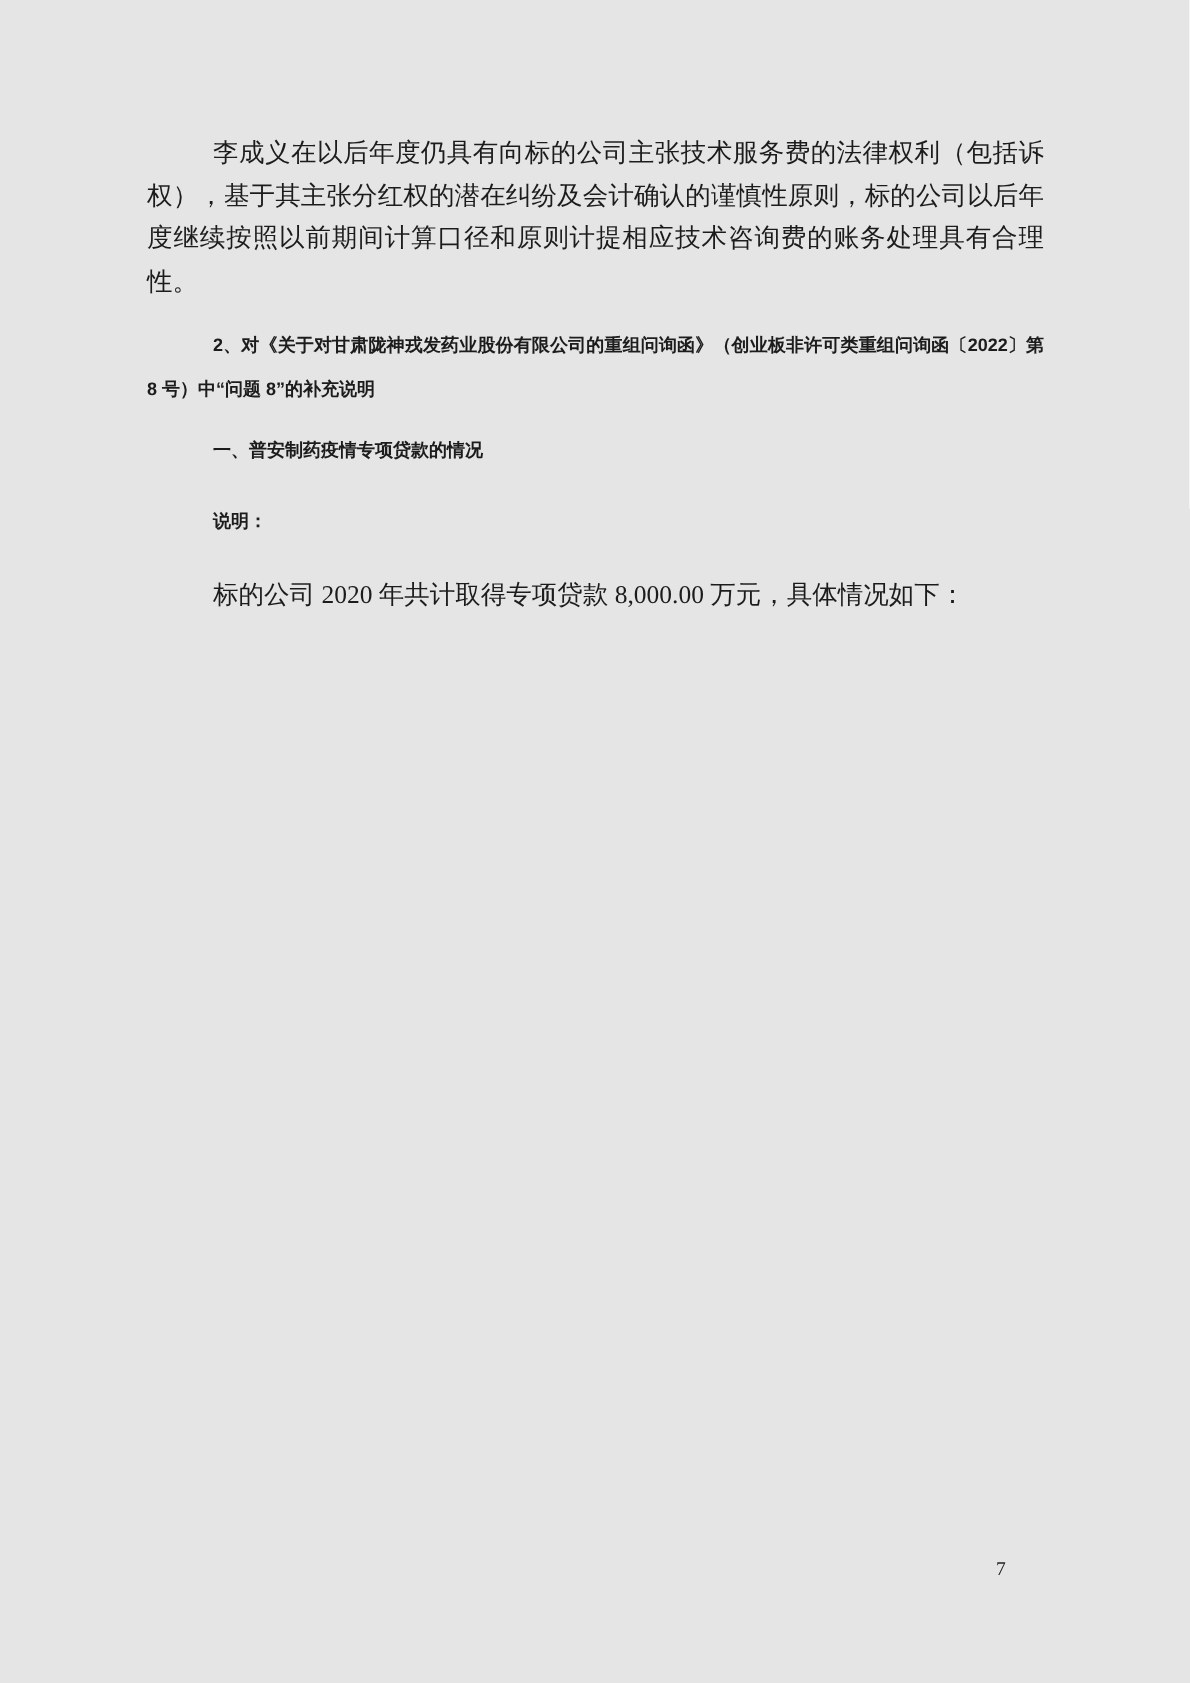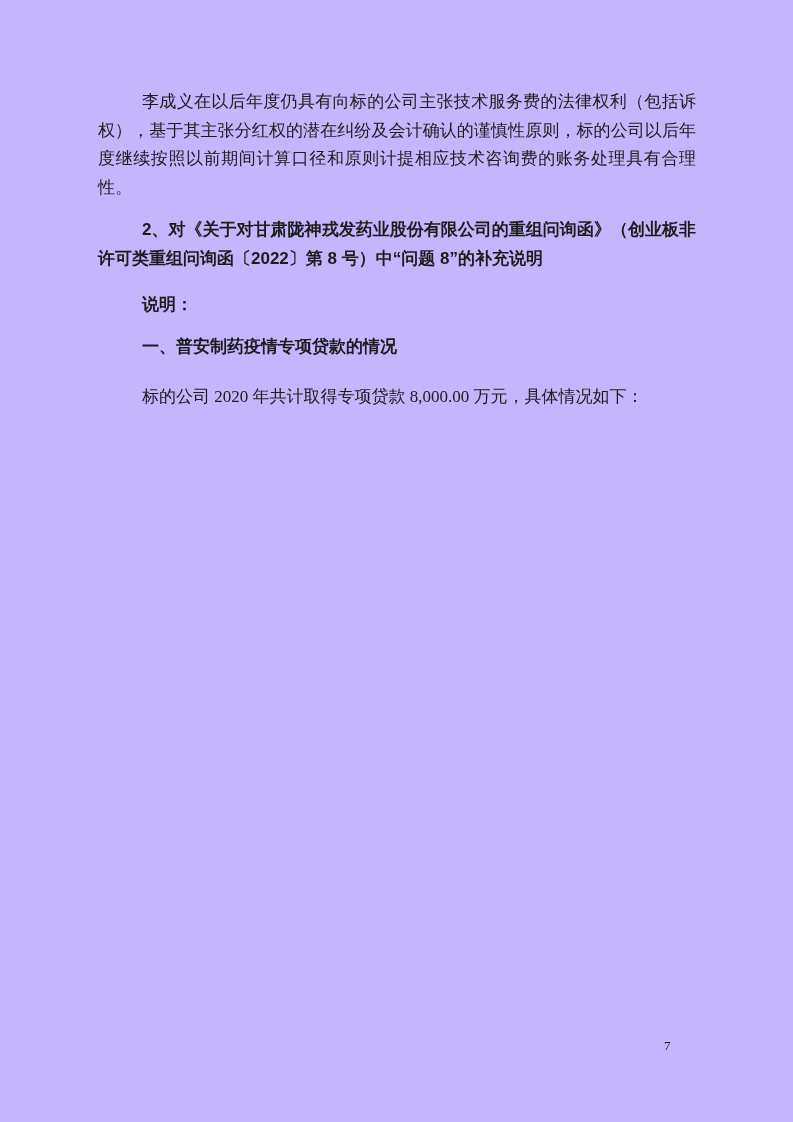--- a/index.html
+++ b/index.html
@@ -5,39 +5,39 @@
   html, body {
     margin: 0;
     padding: 0;
     background: #ffffff;
   }
   .page {
     position: relative;
     width: 793px;
     height: 1122px;
     margin: 0 auto;
-    background: #c4b5fd;
+    background: #e5e5e5;
     box-sizing: border-box;
     padding: 88px 97px 0 98px;
     overflow: hidden;
     color: #1c1c1c;
     font-family: "Liberation Serif", "DejaVu Serif", serif;
   }
   .para {
     margin: 0;
     font-size: 17px;
     line-height: 28.5px;
     text-align: justify;
     text-indent: 44px;
     font-weight: normal;
     word-break: break-all;
   }
   .hd {
     margin: 0;
-    font-size: 17px;
+    font-size: 12px;
     line-height: 28.5px;
     text-align: justify;
     text-indent: 44px;
     font-weight: bold;
     font-family: "Liberation Sans", "DejaVu Sans", sans-serif;
     word-break: break-all;
   }
   .mt28 { margin-top: 28px; }
   .mt22 { margin-top: 22px; }
   .mt18 { margin-top: 18px; }
@@ -58,23 +58,23 @@
 </head>
 <body>
 
 <div class="page">
 
   <p class="para">李成义在以后年度仍具有向标的公司主张技术服务费的法律权利（包括诉权），基于其主张分红权的潜在纠纷及会计确认的谨慎性原则，标的公司以后年度继续按照以前期间计算口径和原则计提相应技术咨询费的账务处理具有合理性。</p>
 
 
   <h2 class="hd mt14">2、对《关于对甘肃陇神戎发药业股份有限公司的重组问询函》（创业板非许可类重组问询函〔2022〕第 8 号）中“问题 8”的补充说明</h2>
 
+  <h3 class="hd mt13">一、普安制药疫情专项贷款的情况</h3>
+
   <h3 class="hd mt18">说明：</h3>
-
-  <h3 class="hd mt13">一、普安制药疫情专项贷款的情况</h3>
 
 
 
   <p class="para mt22">标的公司 2020 年共计取得专项贷款 8,000.00 万元，具体情况如下：</p>
 
 
 
   <div class="page-number">7</div>
 
 </div>

